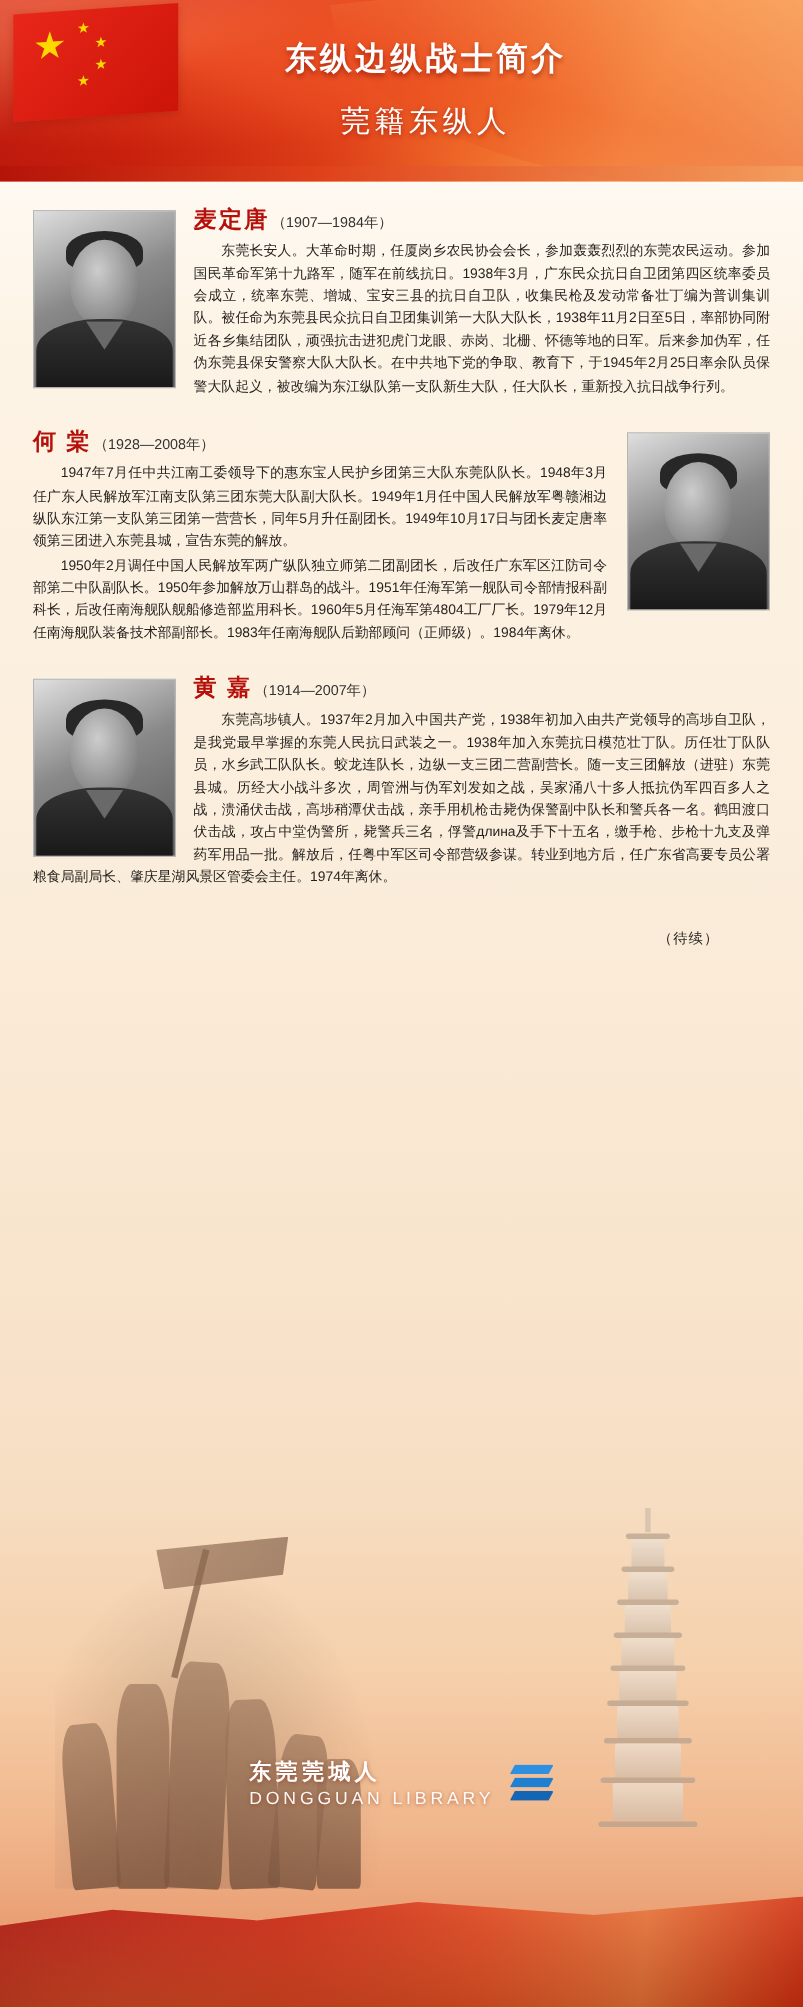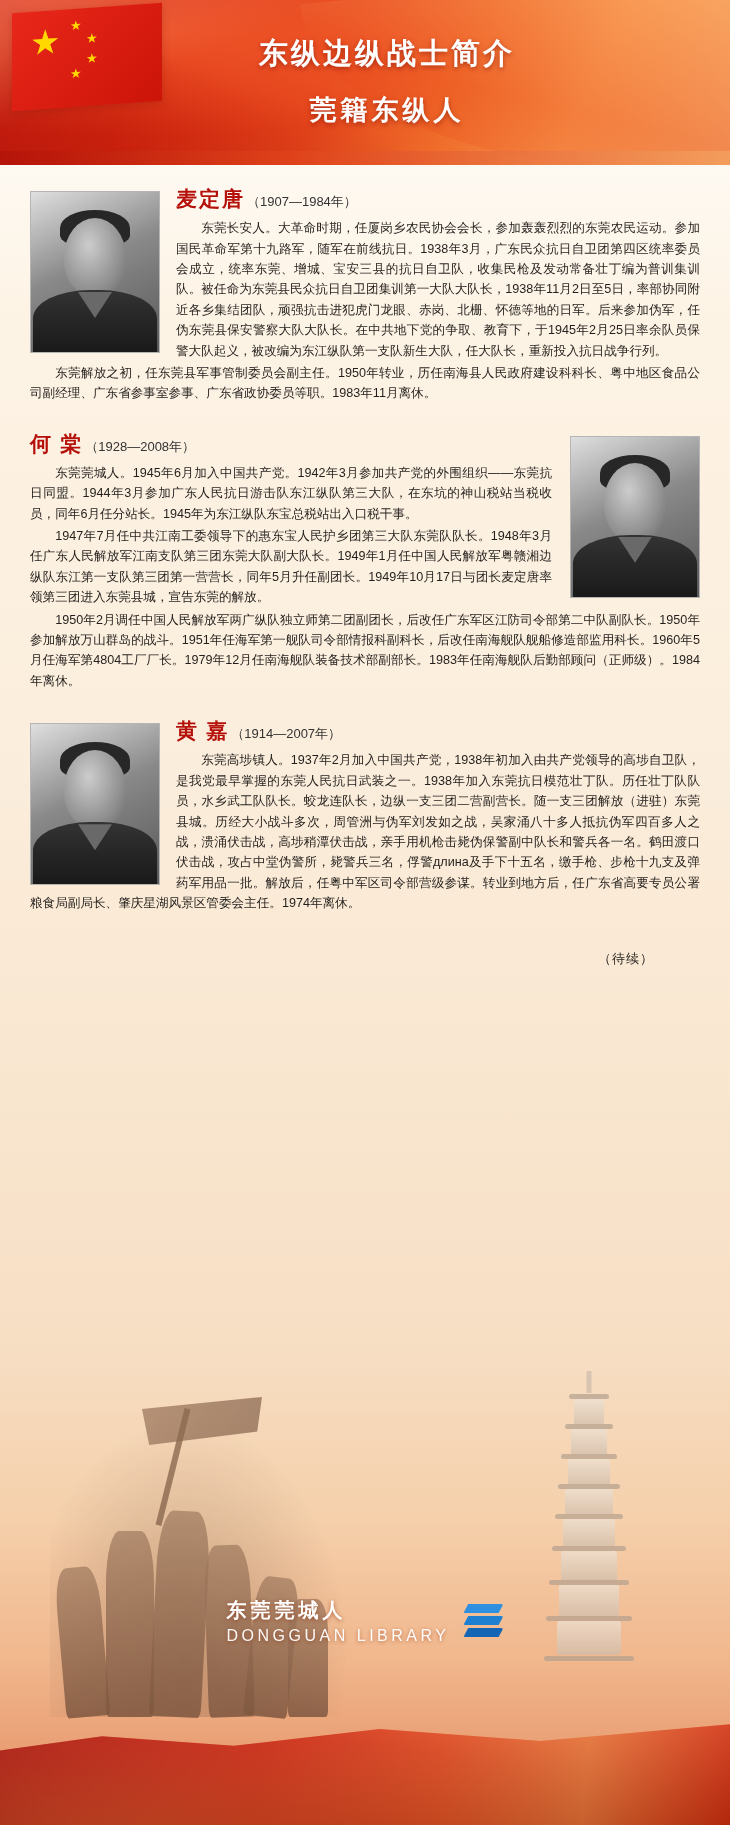--- a/index.html
+++ b/index.html
@@ -64,21 +64,21 @@
   .star.s5{font-size:13px;left:58px;top:58px;}
   .header-titles{
     position:absolute;left:0;right:0;top:34px;text-align:center;margin-left:44px;
   }
   .title-main{
     font-size:29px;font-weight:bold;color:#ffffff;letter-spacing:3px;
     text-shadow:0 2px 5px rgba(120,10,0,.55);
     margin-bottom:18px;
   }
   .title-sub{
-    font-size:27px;font-weight:bold;color:#ffffff;letter-spacing:4px;
+    font-size:27px;font-weight:normal;color:#ffffff;letter-spacing:4px;
     text-shadow:0 2px 5px rgba(120,10,0,.55);
   }
 
   
   .content{
     position:relative;
     padding:22px 30px 0 30px;
     z-index:3;
   }
   .entry{margin-bottom:26px;}
@@ -265,34 +265,32 @@
       <div class="portrait pl">
         <div class="hair"></div>
         <div class="face"></div>
         <div class="body"></div>
         <div class="collar"></div>
       </div>
       <div class="name-line">
         <span class="person-name">麦定唐</span><span class="person-years">（1907—1984年）</span>
       </div>
       <p class="para">东莞长安人。大革命时期，任厦岗乡农民协会会长，参加轰轰烈烈的东莞农民运动。参加国民革命军第十九路军，随军在前线抗日。1938年3月，广东民众抗日自卫团第四区统率委员会成立，统率东莞、增城、宝安三县的抗日自卫队，收集民枪及发动常备壮丁编为普训集训队。被任命为东莞县民众抗日自卫团集训第一大队大队长，1938年11月2日至5日，率部协同附近各乡集结团队，顽强抗击进犯虎门龙眼、赤岗、北栅、怀德等地的日军。后来参加伪军，任伪东莞县保安警察大队大队长。在中共地下党的争取、教育下，于1945年2月25日率余队员保警大队起义，被改编为东江纵队第一支队新生大队，任大队长，重新投入抗日战争行列。</p>
-      <p class="para">东莞解放之初，任东莞县军事管制委员会副主任。1950年转业，历任南海县人民政府建设科科长、粤中地区食品公司副经理、广东省参事室参事、广东省政协委员等职。1983年11月离休。</p>
     </div>
 
     <div class="entry entry2">
       <div class="portrait pr">
         <div class="hair"></div>
         <div class="face"></div>
         <div class="body"></div>
         <div class="collar"></div>
       </div>
       <div class="name-line">
         <span class="person-name">何 棠</span><span class="person-years">（1928—2008年）</span>
       </div>
-      <p class="para">东莞莞城人。1945年6月加入中国共产党。1942年3月参加共产党的外围组织——东莞抗日同盟。1944年3月参加广东人民抗日游击队东江纵队第三大队，在东坑的神山税站当税收员，同年6月任分站长。1945年为东江纵队东宝总税站出入口税干事。</p>
       <p class="para">1947年7月任中共江南工委领导下的惠东宝人民护乡团第三大队东莞队队长。1948年3月任广东人民解放军江南支队第三团东莞大队副大队长。1949年1月任中国人民解放军粤赣湘边纵队东江第一支队第三团第一营营长，同年5月升任副团长。1949年10月17日与团长麦定唐率领第三团进入东莞县城，宣告东莞的解放。</p>
       <p class="para">1950年2月调任中国人民解放军两广纵队独立师第二团副团长，后改任广东军区江防司令部第二中队副队长。1950年参加解放万山群岛的战斗。1951年任海军第一舰队司令部情报科副科长，后改任南海舰队舰船修造部监用科长。1960年5月任海军第4804工厂厂长。1979年12月任南海舰队装备技术部副部长。1983年任南海舰队后勤部顾问（正师级）。1984年离休。</p>
     </div>
 
     <div class="entry entry3">
       <div class="portrait pl">
         <div class="hair"></div>
         <div class="face"></div>
         <div class="body"></div>
         <div class="collar"></div>

